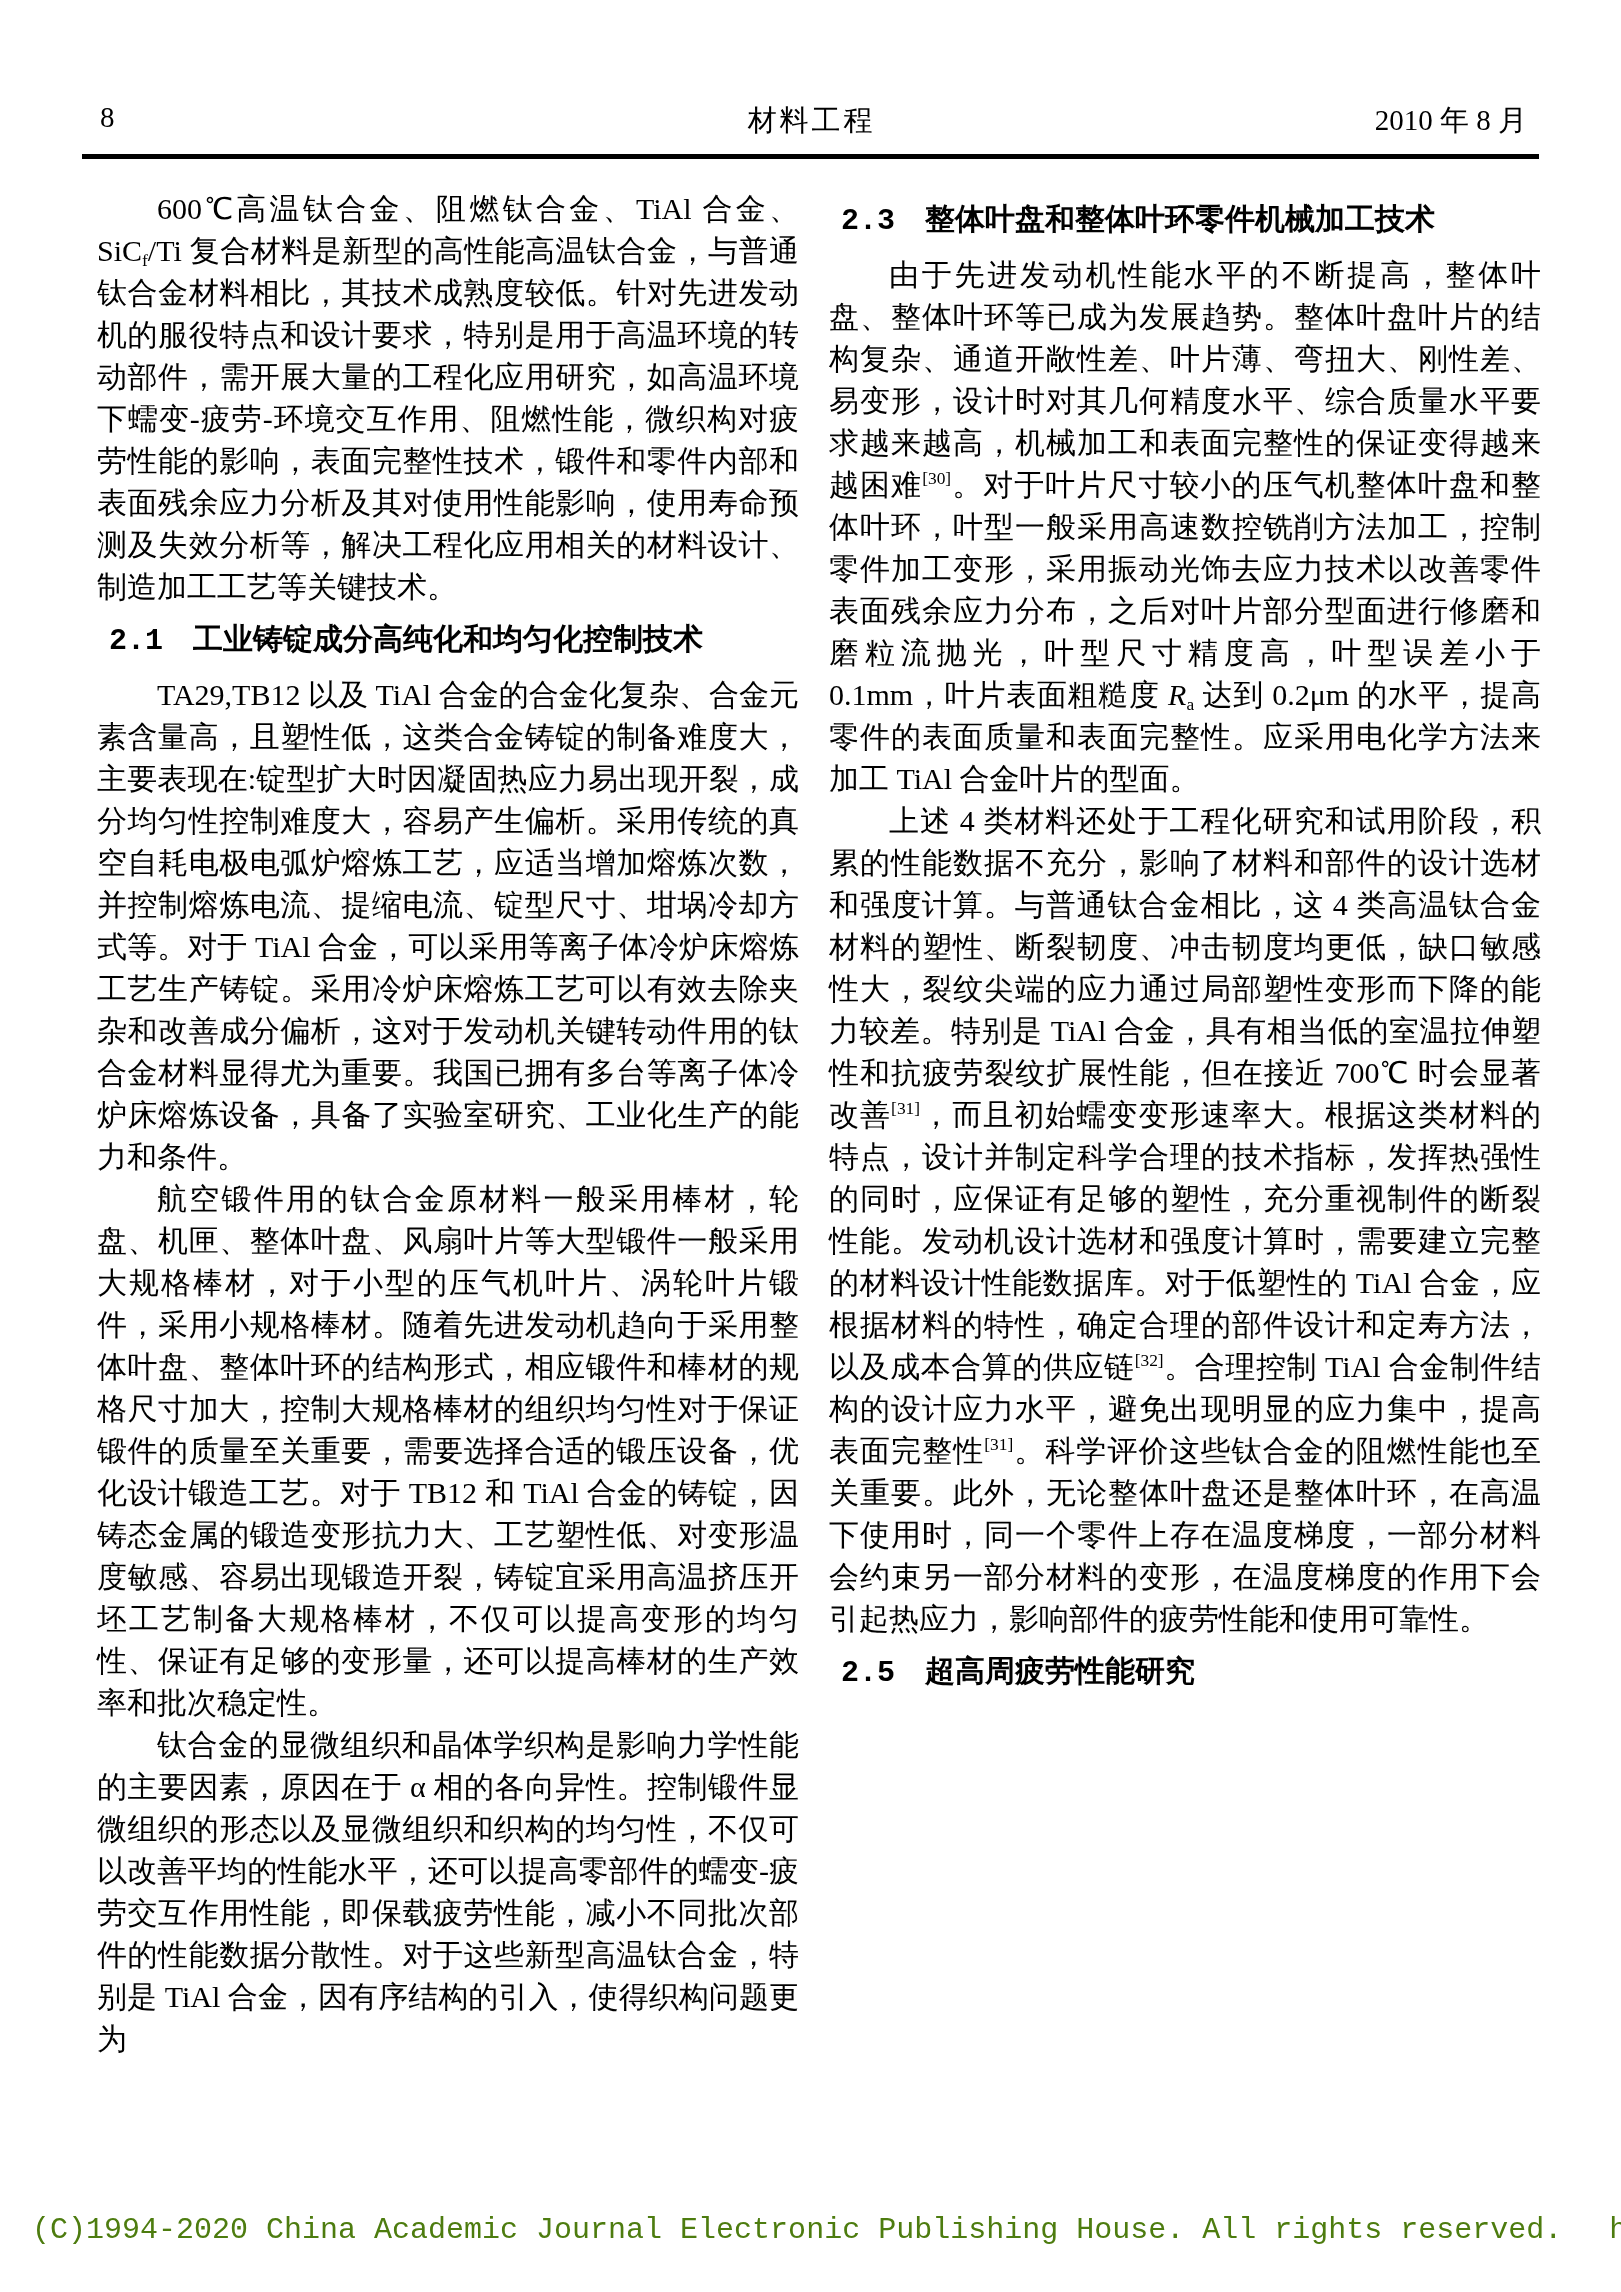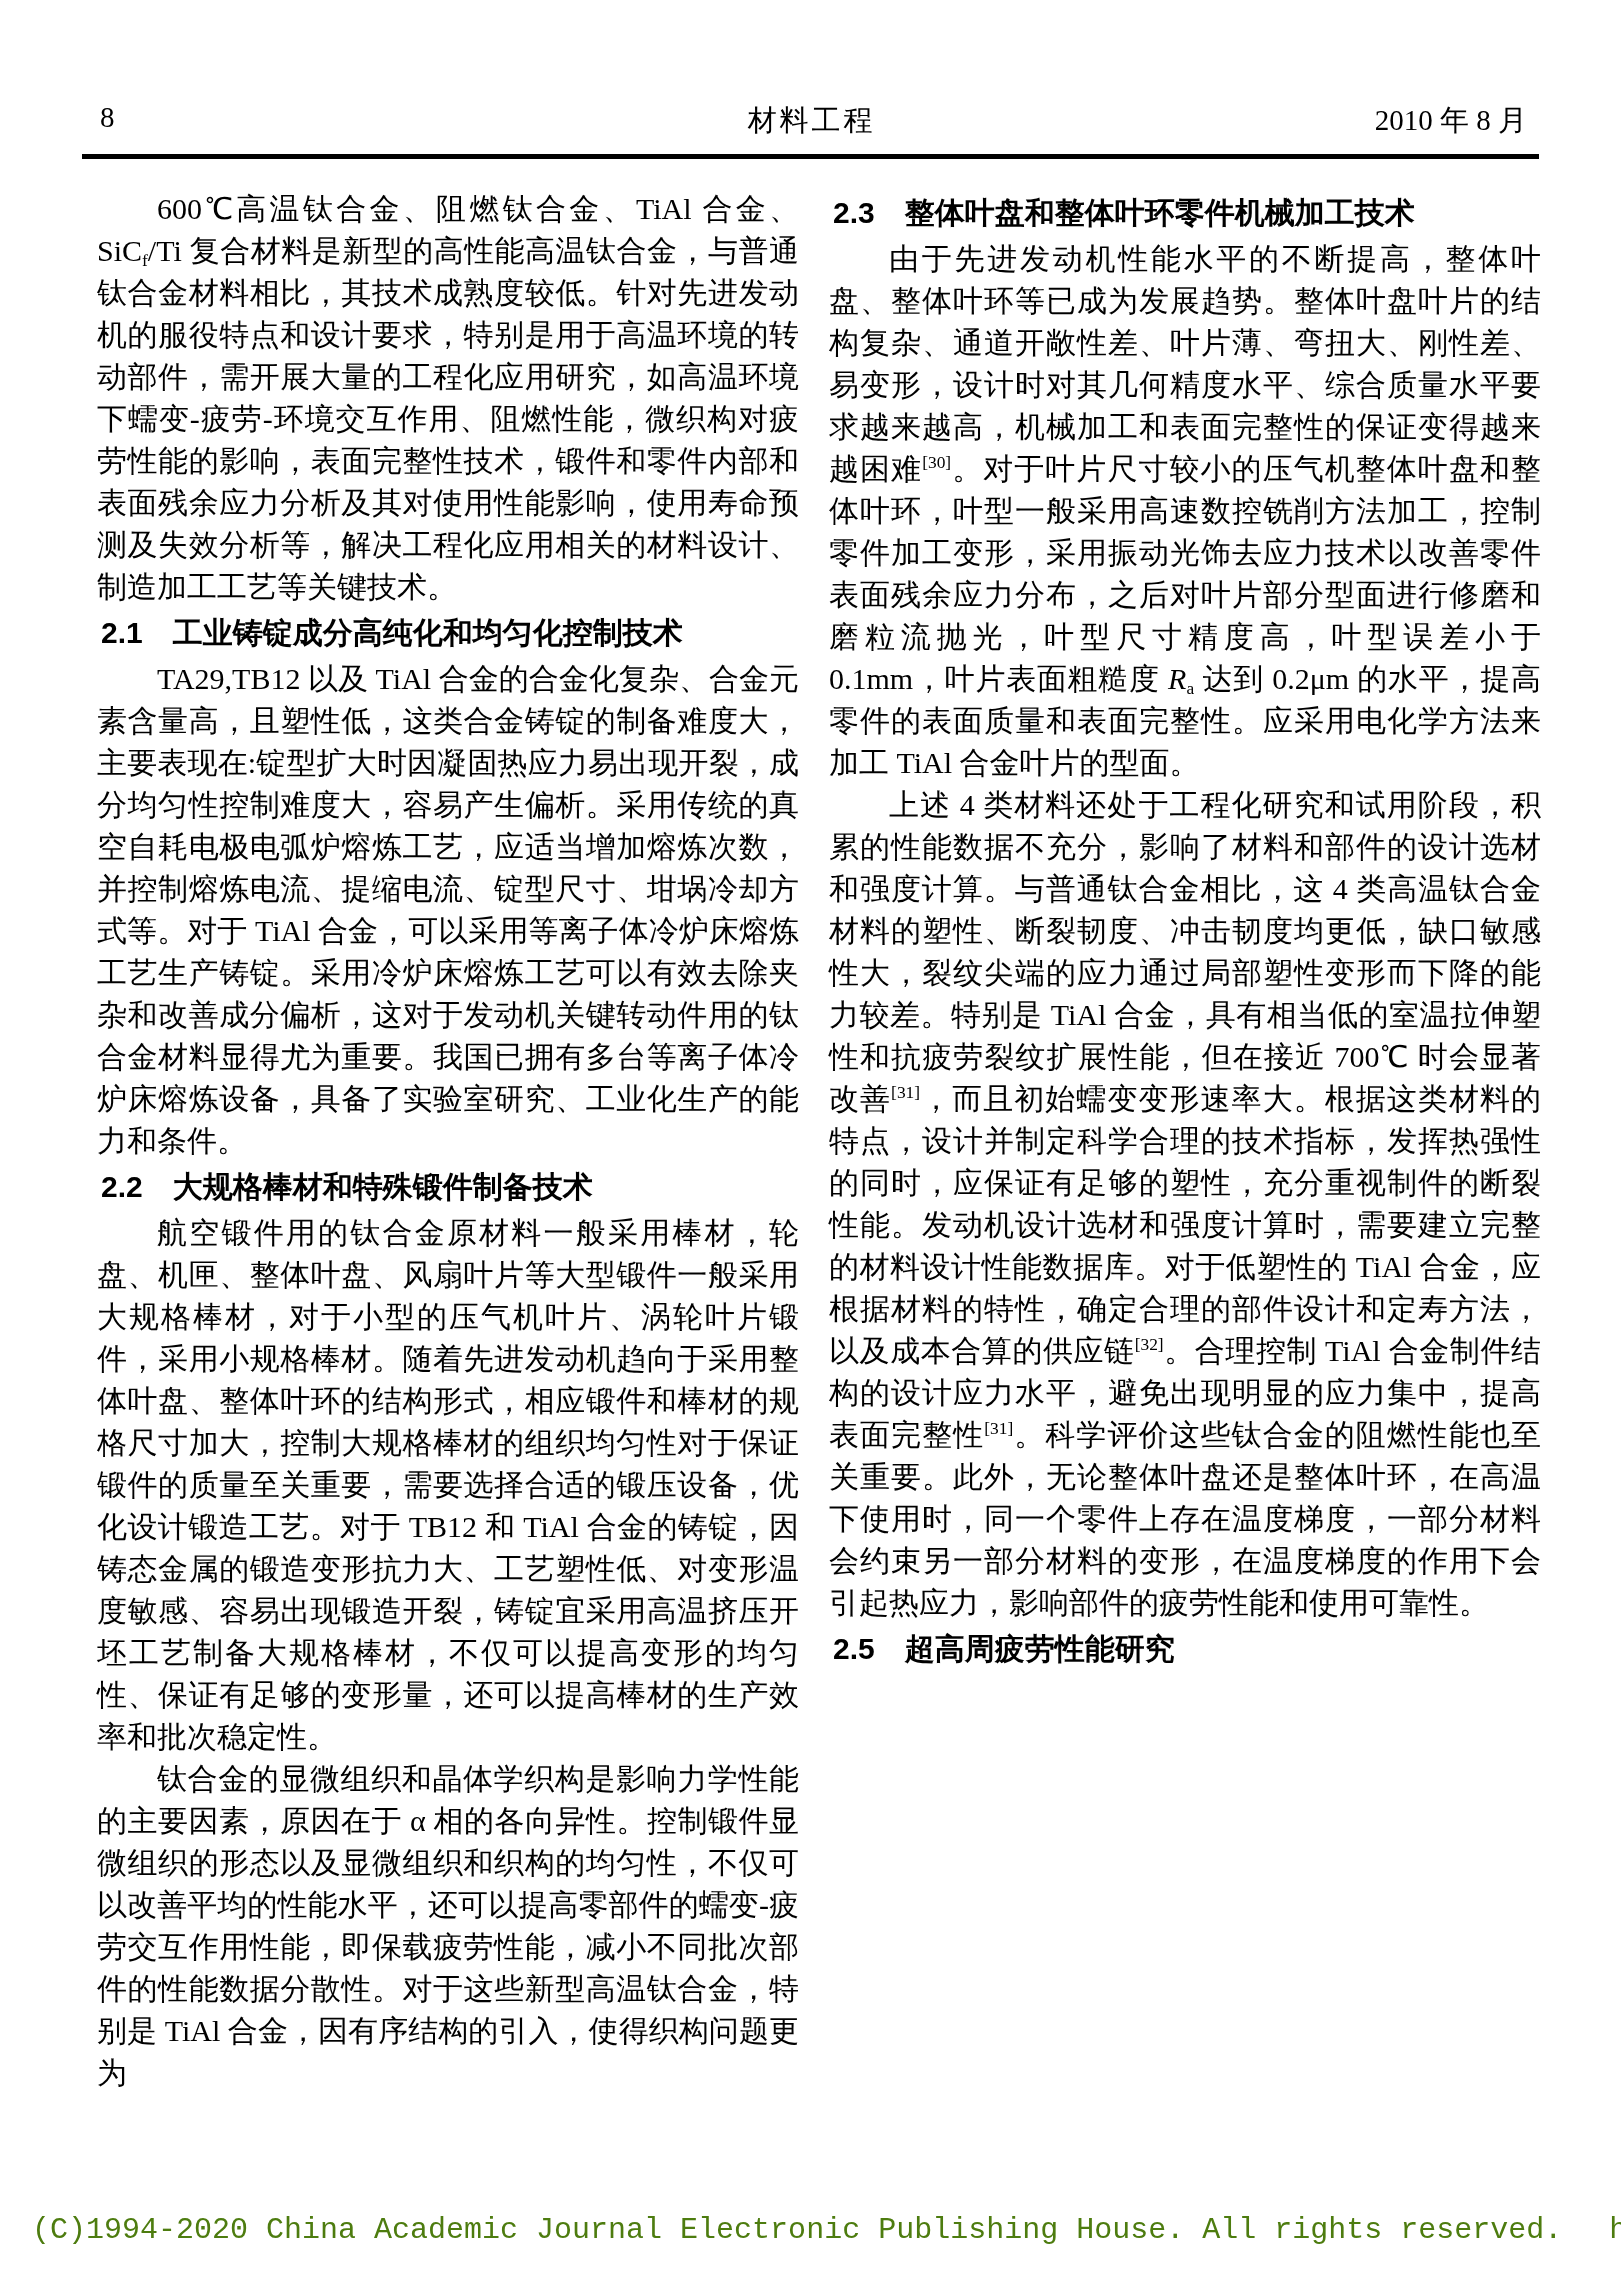--- a/index.html
+++ b/index.html
@@ -25,23 +25,23 @@
   }
   .col-left  { left: 97px;  width: 702px; }
   .col-right { left: 829px; width: 712px; }
 
   .h1 {
     font-family: "Liberation Sans", sans-serif;
     font-weight: bold; font-size: 32px; line-height: 46px;
     margin: 0 0 41px 0; text-align: left;
   }
   .h2 {
-    font-family: Liberation Sans, sans-serif;
+    font-family: Liberation Mono, monospace;
     font-weight: bold; font-size: 30px; line-height: 42px;
-    margin: 4px; text-align: left;
+    margin: 12px; text-align: left;
   }
   .para { margin: 0; text-indent: 2em; }
   .para-cont { margin: 0; text-indent: 0; }
 
   sup { font-size: 0.58em; line-height: 0; vertical-align: super; }
   sub { font-size: 0.58em; line-height: 0; vertical-align: baseline; position: relative; top: 0.28em; }
   .var { font-style: italic; font-family: "Liberation Serif", serif; }
 
   .footer {
     position: absolute; left: 32px; top: 2213px;
@@ -57,21 +57,20 @@
   <span class="page-num">8</span>
   <span class="journal">材料工程</span>
   <span class="issue-date">2010 年 8 月</span>
 </div>
 <div class="rule"></div>
 
 <div class="col col-left">
   <p class="para">600℃高温钛合金、阻燃钛合金、TiAl 合金、SiC<sub>f</sub>/Ti 复合材料是新型的高性能高温钛合金，与普通钛合金材料相比，其技术成熟度较低。针对先进发动机的服役特点和设计要求，特别是用于高温环境的转动部件，需开展大量的工程化应用研究，如高温环境下蠕变-疲劳-环境交互作用、阻燃性能，微织构对疲劳性能的影响，表面完整性技术，锻件和零件内部和表面残余应力分析及其对使用性能影响，使用寿命预测及失效分析等，解决工程化应用相关的材料设计、制造加工工艺等关键技术。</p>
   <h3 class="h2">2.1　工业铸锭成分高纯化和均匀化控制技术</h3>
   <p class="para">TA29,TB12 以及 TiAl 合金的合金化复杂、合金元素含量高，且塑性低，这类合金铸锭的制备难度大，主要表现在:锭型扩大时因凝固热应力易出现开裂，成分均匀性控制难度大，容易产生偏析。采用传统的真空自耗电极电弧炉熔炼工艺，应适当增加熔炼次数，并控制熔炼电流、提缩电流、锭型尺寸、坩埚冷却方式等。对于 TiAl 合金，可以采用等离子体冷炉床熔炼工艺生产铸锭。采用冷炉床熔炼工艺可以有效去除夹杂和改善成分偏析，这对于发动机关键转动件用的钛合金材料显得尤为重要。我国已拥有多台等离子体冷炉床熔炼设备，具备了实验室研究、工业化生产的能力和条件。</p>
-  <h3 class="h2">2.2　大规格棒材和特殊锻件制备技术</h3>
   <p class="para">航空锻件用的钛合金原材料一般采用棒材，轮盘、机匣、整体叶盘、风扇叶片等大型锻件一般采用大规格棒材，对于小型的压气机叶片、涡轮叶片锻件，采用小规格棒材。随着先进发动机趋向于采用整体叶盘、整体叶环的结构形式，相应锻件和棒材的规格尺寸加大，控制大规格棒材的组织均匀性对于保证锻件的质量至关重要，需要选择合适的锻压设备，优化设计锻造工艺。对于 TB12 和 TiAl 合金的铸锭，因铸态金属的锻造变形抗力大、工艺塑性低、对变形温度敏感、容易出现锻造开裂，铸锭宜采用高温挤压开坯工艺制备大规格棒材，不仅可以提高变形的均匀性、保证有足够的变形量，还可以提高棒材的生产效率和批次稳定性。</p>
   <p class="para">钛合金的显微组织和晶体学织构是影响力学性能的主要因素，原因在于 α 相的各向异性。控制锻件显微组织的形态以及显微组织和织构的均匀性，不仅可以改善平均的性能水平，还可以提高零部件的蠕变-疲劳交互作用性能，即保载疲劳性能，减小不同批次部件的性能数据分散性。对于这些新型高温钛合金，特别是 TiAl 合金，因有序结构的引入，使得织构问题更为</p>
 </div>
 
 <div class="col col-right">
   <h3 class="h2">2.3　整体叶盘和整体叶环零件机械加工技术</h3>
   <p class="para">由于先进发动机性能水平的不断提高，整体叶盘、整体叶环等已成为发展趋势。整体叶盘叶片的结构复杂、通道开敞性差、叶片薄、弯扭大、刚性差、易变形，设计时对其几何精度水平、综合质量水平要求越来越高，机械加工和表面完整性的保证变得越来越困难<sup>[30]</sup>。对于叶片尺寸较小的压气机整体叶盘和整体叶环，叶型一般采用高速数控铣削方法加工，控制零件加工变形，采用振动光饰去应力技术以改善零件表面残余应力分布，之后对叶片部分型面进行修磨和磨粒流抛光，叶型尺寸精度高，叶型误差小于 0.1mm，叶片表面粗糙度 <span class="var">R</span><sub>a</sub> 达到 0.2μm 的水平，提高零件的表面质量和表面完整性。应采用电化学方法来加工 TiAl 合金叶片的型面。</p>
   <p class="para">上述 4 类材料还处于工程化研究和试用阶段，积累的性能数据不充分，影响了材料和部件的设计选材和强度计算。与普通钛合金相比，这 4 类高温钛合金材料的塑性、断裂韧度、冲击韧度均更低，缺口敏感性大，裂纹尖端的应力通过局部塑性变形而下降的能力较差。特别是 TiAl 合金，具有相当低的室温拉伸塑性和抗疲劳裂纹扩展性能，但在接近 700℃ 时会显著改善<sup>[31]</sup>，而且初始蠕变变形速率大。根据这类材料的特点，设计并制定科学合理的技术指标，发挥热强性的同时，应保证有足够的塑性，充分重视制件的断裂性能。发动机设计选材和强度计算时，需要建立完整的材料设计性能数据库。对于低塑性的 TiAl 合金，应根据材料的特性，确定合理的部件设计和定寿方法，以及成本合算的供应链<sup>[32]</sup>。合理控制 TiAl 合金制件结构的设计应力水平，避免出现明显的应力集中，提高表面完整性<sup>[31]</sup>。科学评价这些钛合金的阻燃性能也至关重要。此外，无论整体叶盘还是整体叶环，在高温下使用时，同一个零件上存在温度梯度，一部分材料会约束另一部分材料的变形，在温度梯度的作用下会引起热应力，影响部件的疲劳性能和使用可靠性。</p>
   <h3 class="h2">2.5　超高周疲劳性能研究</h3>
 </div>

